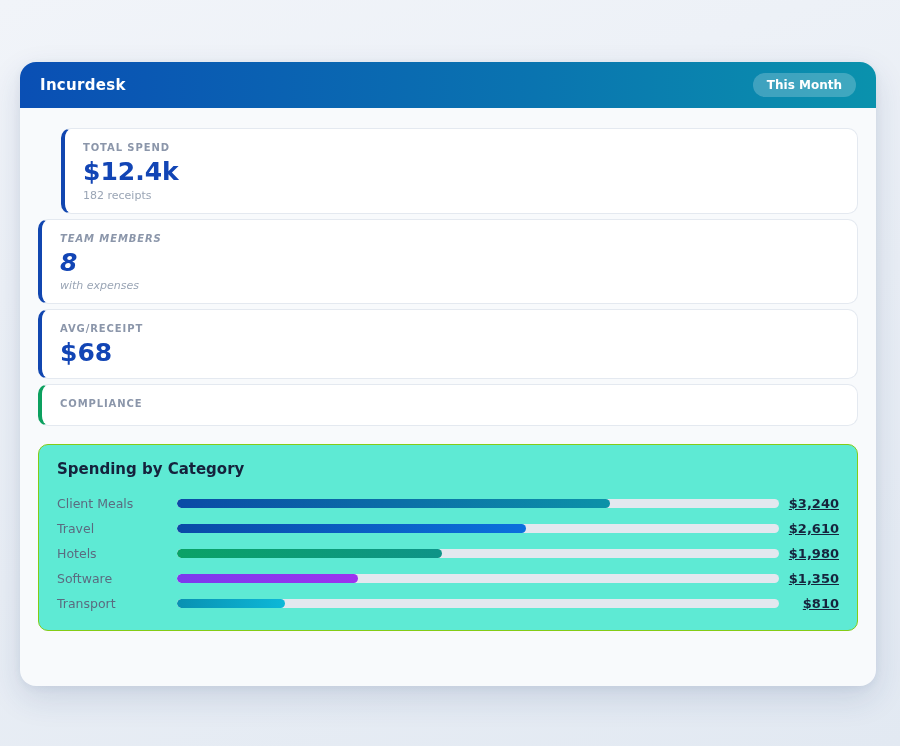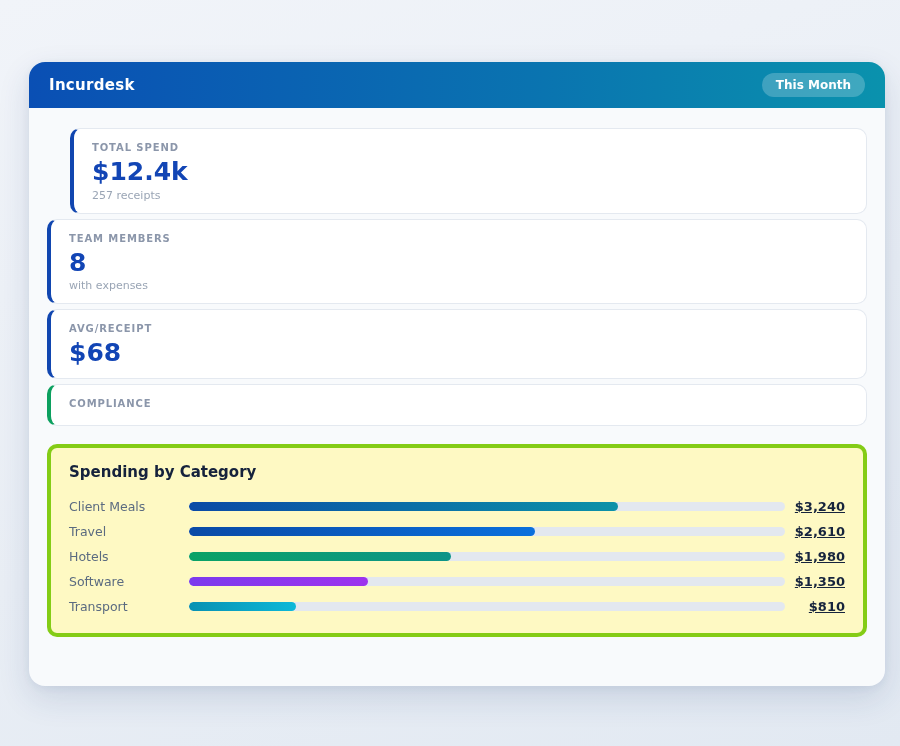--- a/index.html
+++ b/index.html
@@ -5,21 +5,21 @@
   * { margin: 0; padding: 0; box-sizing: border-box; }
   html, body { width: 900px; height: 746px; }
   body {
     font-family: "DejaVu Sans", "Liberation Sans", sans-serif;
     background: linear-gradient(160deg, #f1f4f9 0%, #e9eef5 55%, #e2e9f2 100%);
     position: relative;
     overflow: hidden;
   }
   .dashboard {
     position: absolute;
-    left: 29px; top: 62px;
+    left: 20px; top: 62px;
     width: 856px; height: 624px;
     background: #f8fafc;
     border-radius: 16px;
     box-shadow: 0 12px 32px rgba(30, 60, 110, 0.14), 0 2px 8px rgba(30,60,110,0.06);
   }
   .app-header {
     height: 46px;
     border-radius: 16px 16px 0 0;
     background: linear-gradient(90deg, #0a4fb4 0%, #0a74b0 60%, #0a92ad 100%);
     display: flex;
@@ -68,22 +68,22 @@
     color: #1245b5;
     line-height: 1.1;
   }
   .stat-sub {
     font-size: 11px;
     color: #9aa5b5;
     margin-top: 3px;
   }
   .stat-sub:empty { display: none; }
   .chart-card {
-    background: #fef9c3;
-    border: 4px solid #84cc16;
+    background: #5eead4;
+    border: 1px solid #84cc16;
     border-radius: 10px;
     padding: 15px 18px 14px 18px;
     margin-top: 18px;
   }
   .chart-title {
     font-size: 15px;
     font-weight: bold;
     color: #15223c;
     margin-bottom: 13px;
   }
@@ -127,24 +127,24 @@
   <div class="app-header">
     <div class="app-title">Incurdesk</div>
     <button class="badge-pill">This Month</button>
   </div>
 
   <div class="content">
 
     <div class="stat-card" style="border-left-color: rgb(17, 70, 176); margin-left: 23px;">
       <div class="stat-label">TOTAL SPEND</div>
       <div class="stat-value" style="color: rgb(18, 69, 181);">$12.4k</div>
-      <div class="stat-sub">257 receipts</div>
-    </div>
-
-    <div class="stat-card" style="border-left-color: rgb(17, 70, 176);">
+      <div class="stat-sub">182 receipts</div>
+    </div>
+
+    <div class="stat-card" style="border-left-color: rgb(17, 70, 176); font-style: italic;">
       <div class="stat-label">TEAM MEMBERS</div>
       <div class="stat-value" style="color: rgb(18, 69, 181);">8</div>
       <div class="stat-sub">with expenses</div>
     </div>
 
     <div class="stat-card" style="border-left-color: rgb(17, 70, 176);">
       <div class="stat-label">AVG/RECEIPT</div>
       <div class="stat-value" style="color: rgb(18, 69, 181);">$68</div>
 
     </div>

